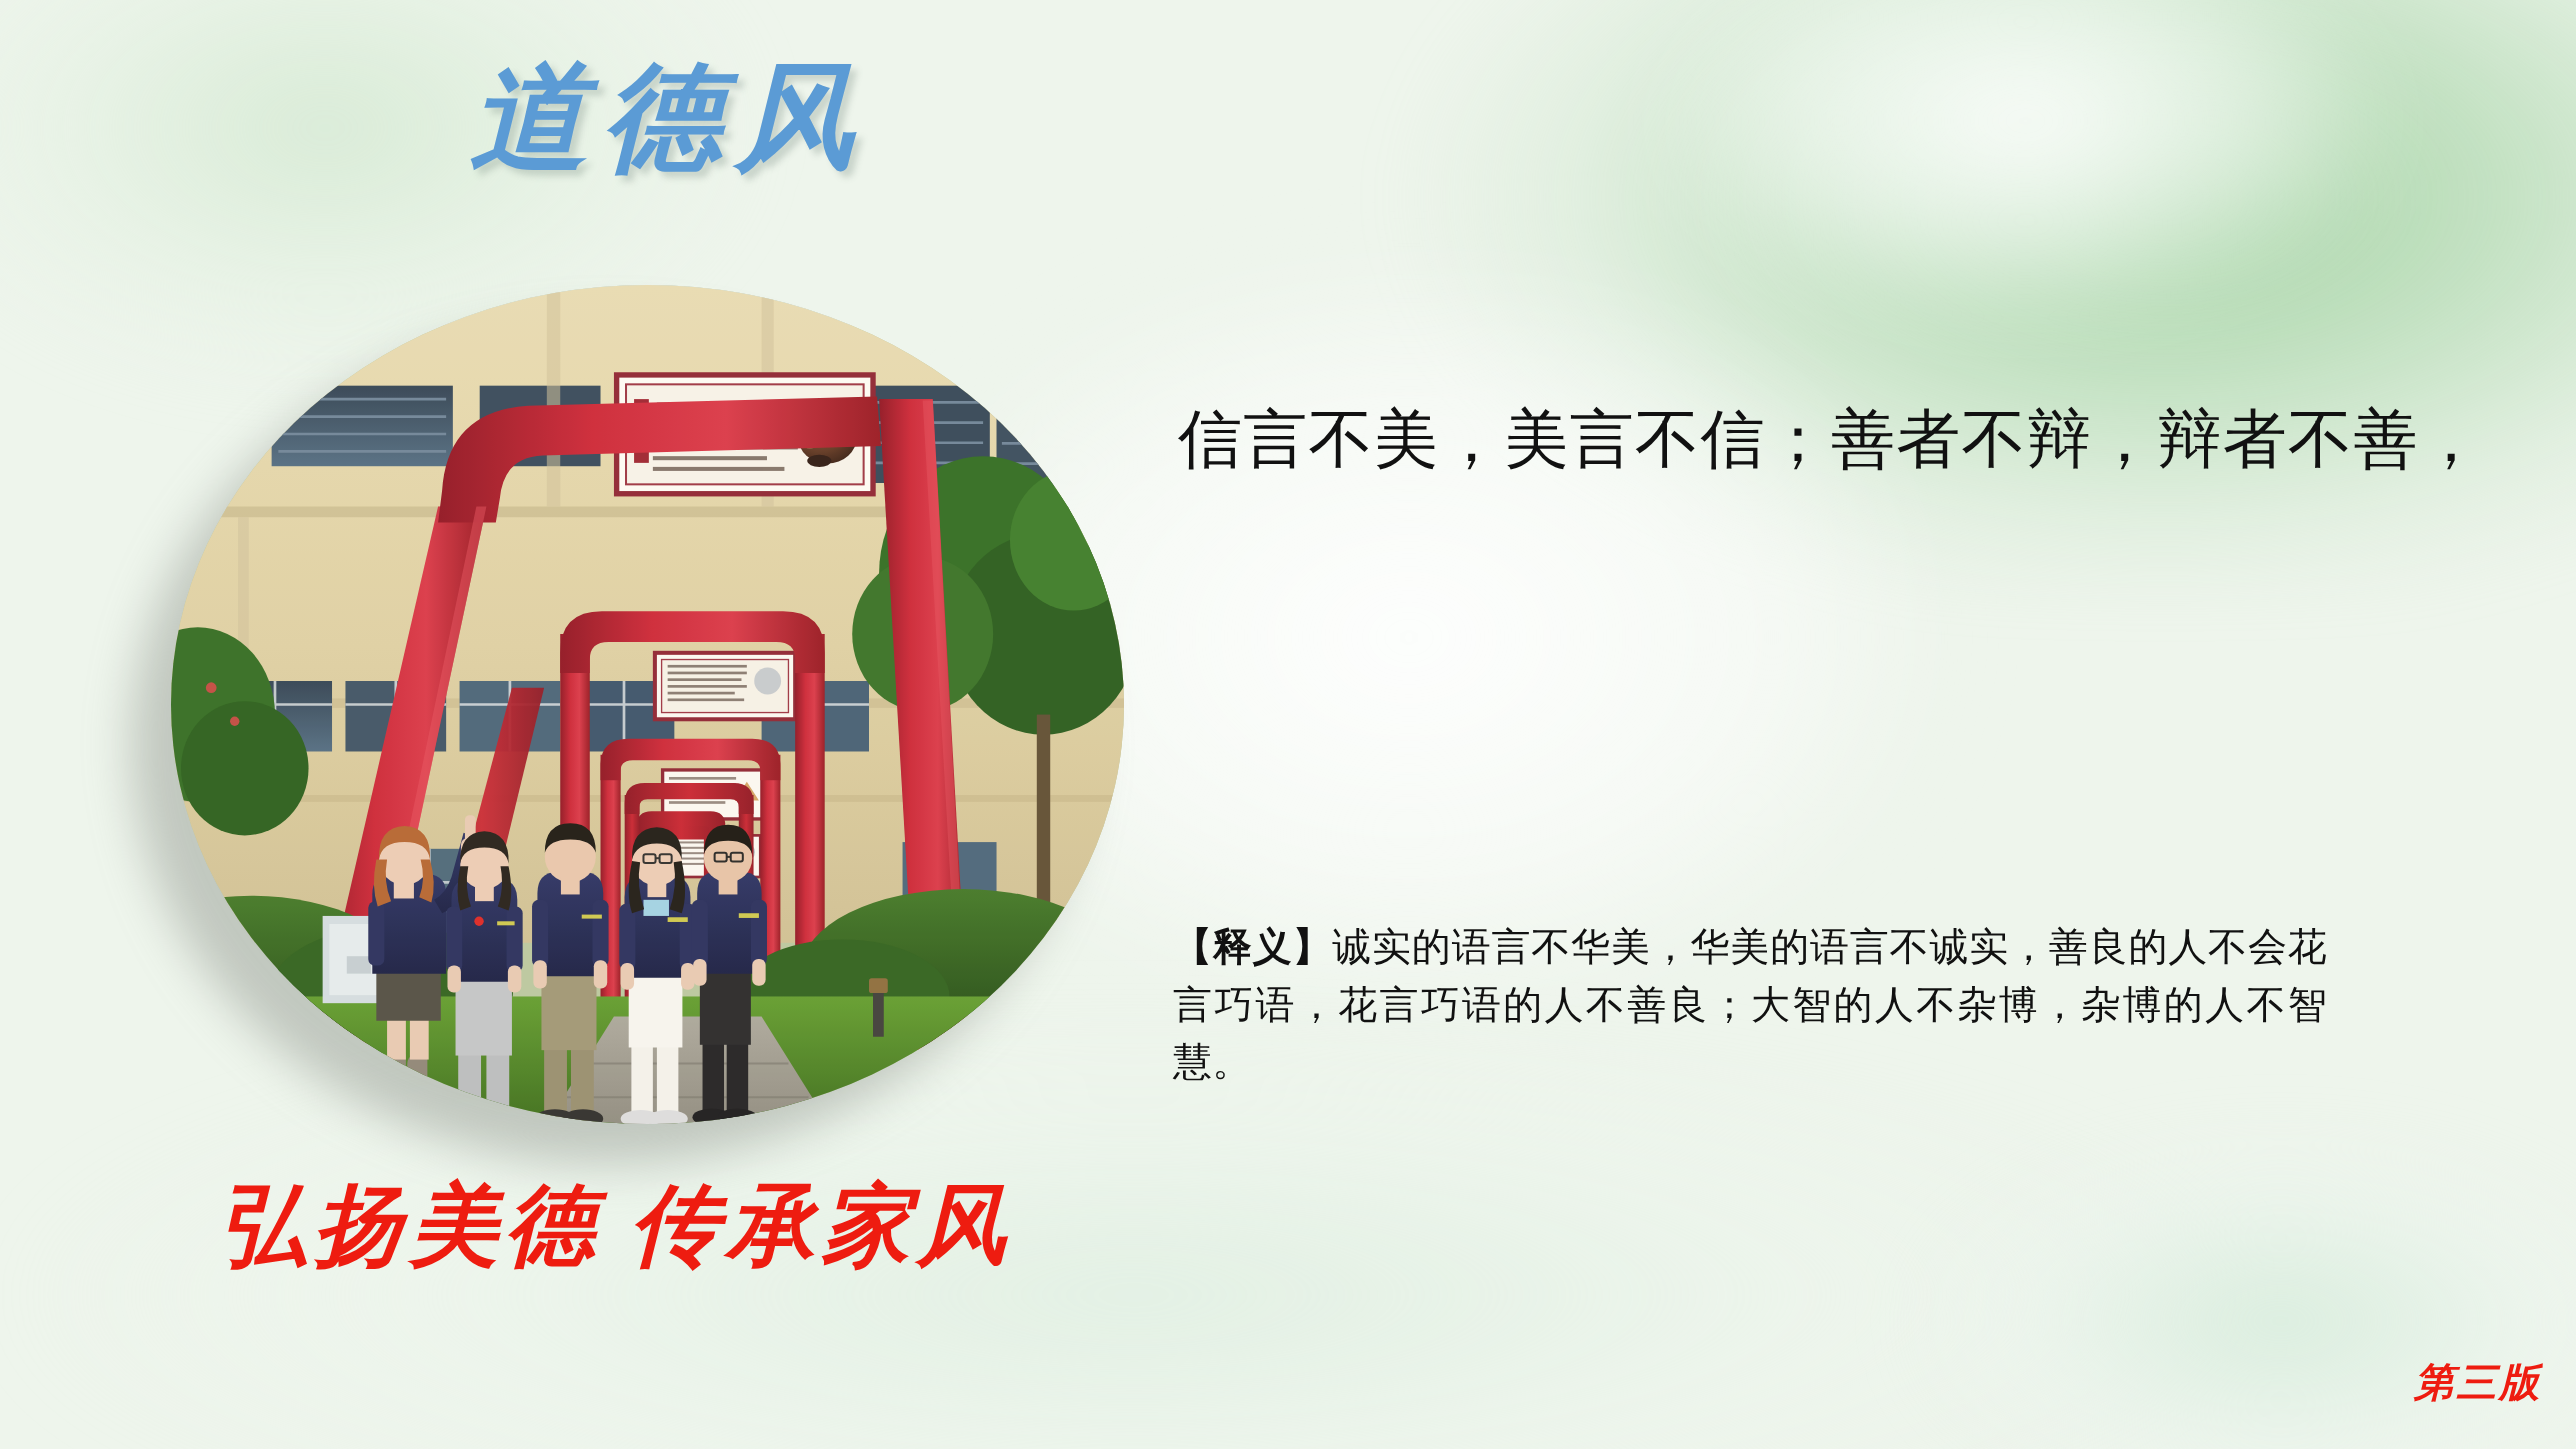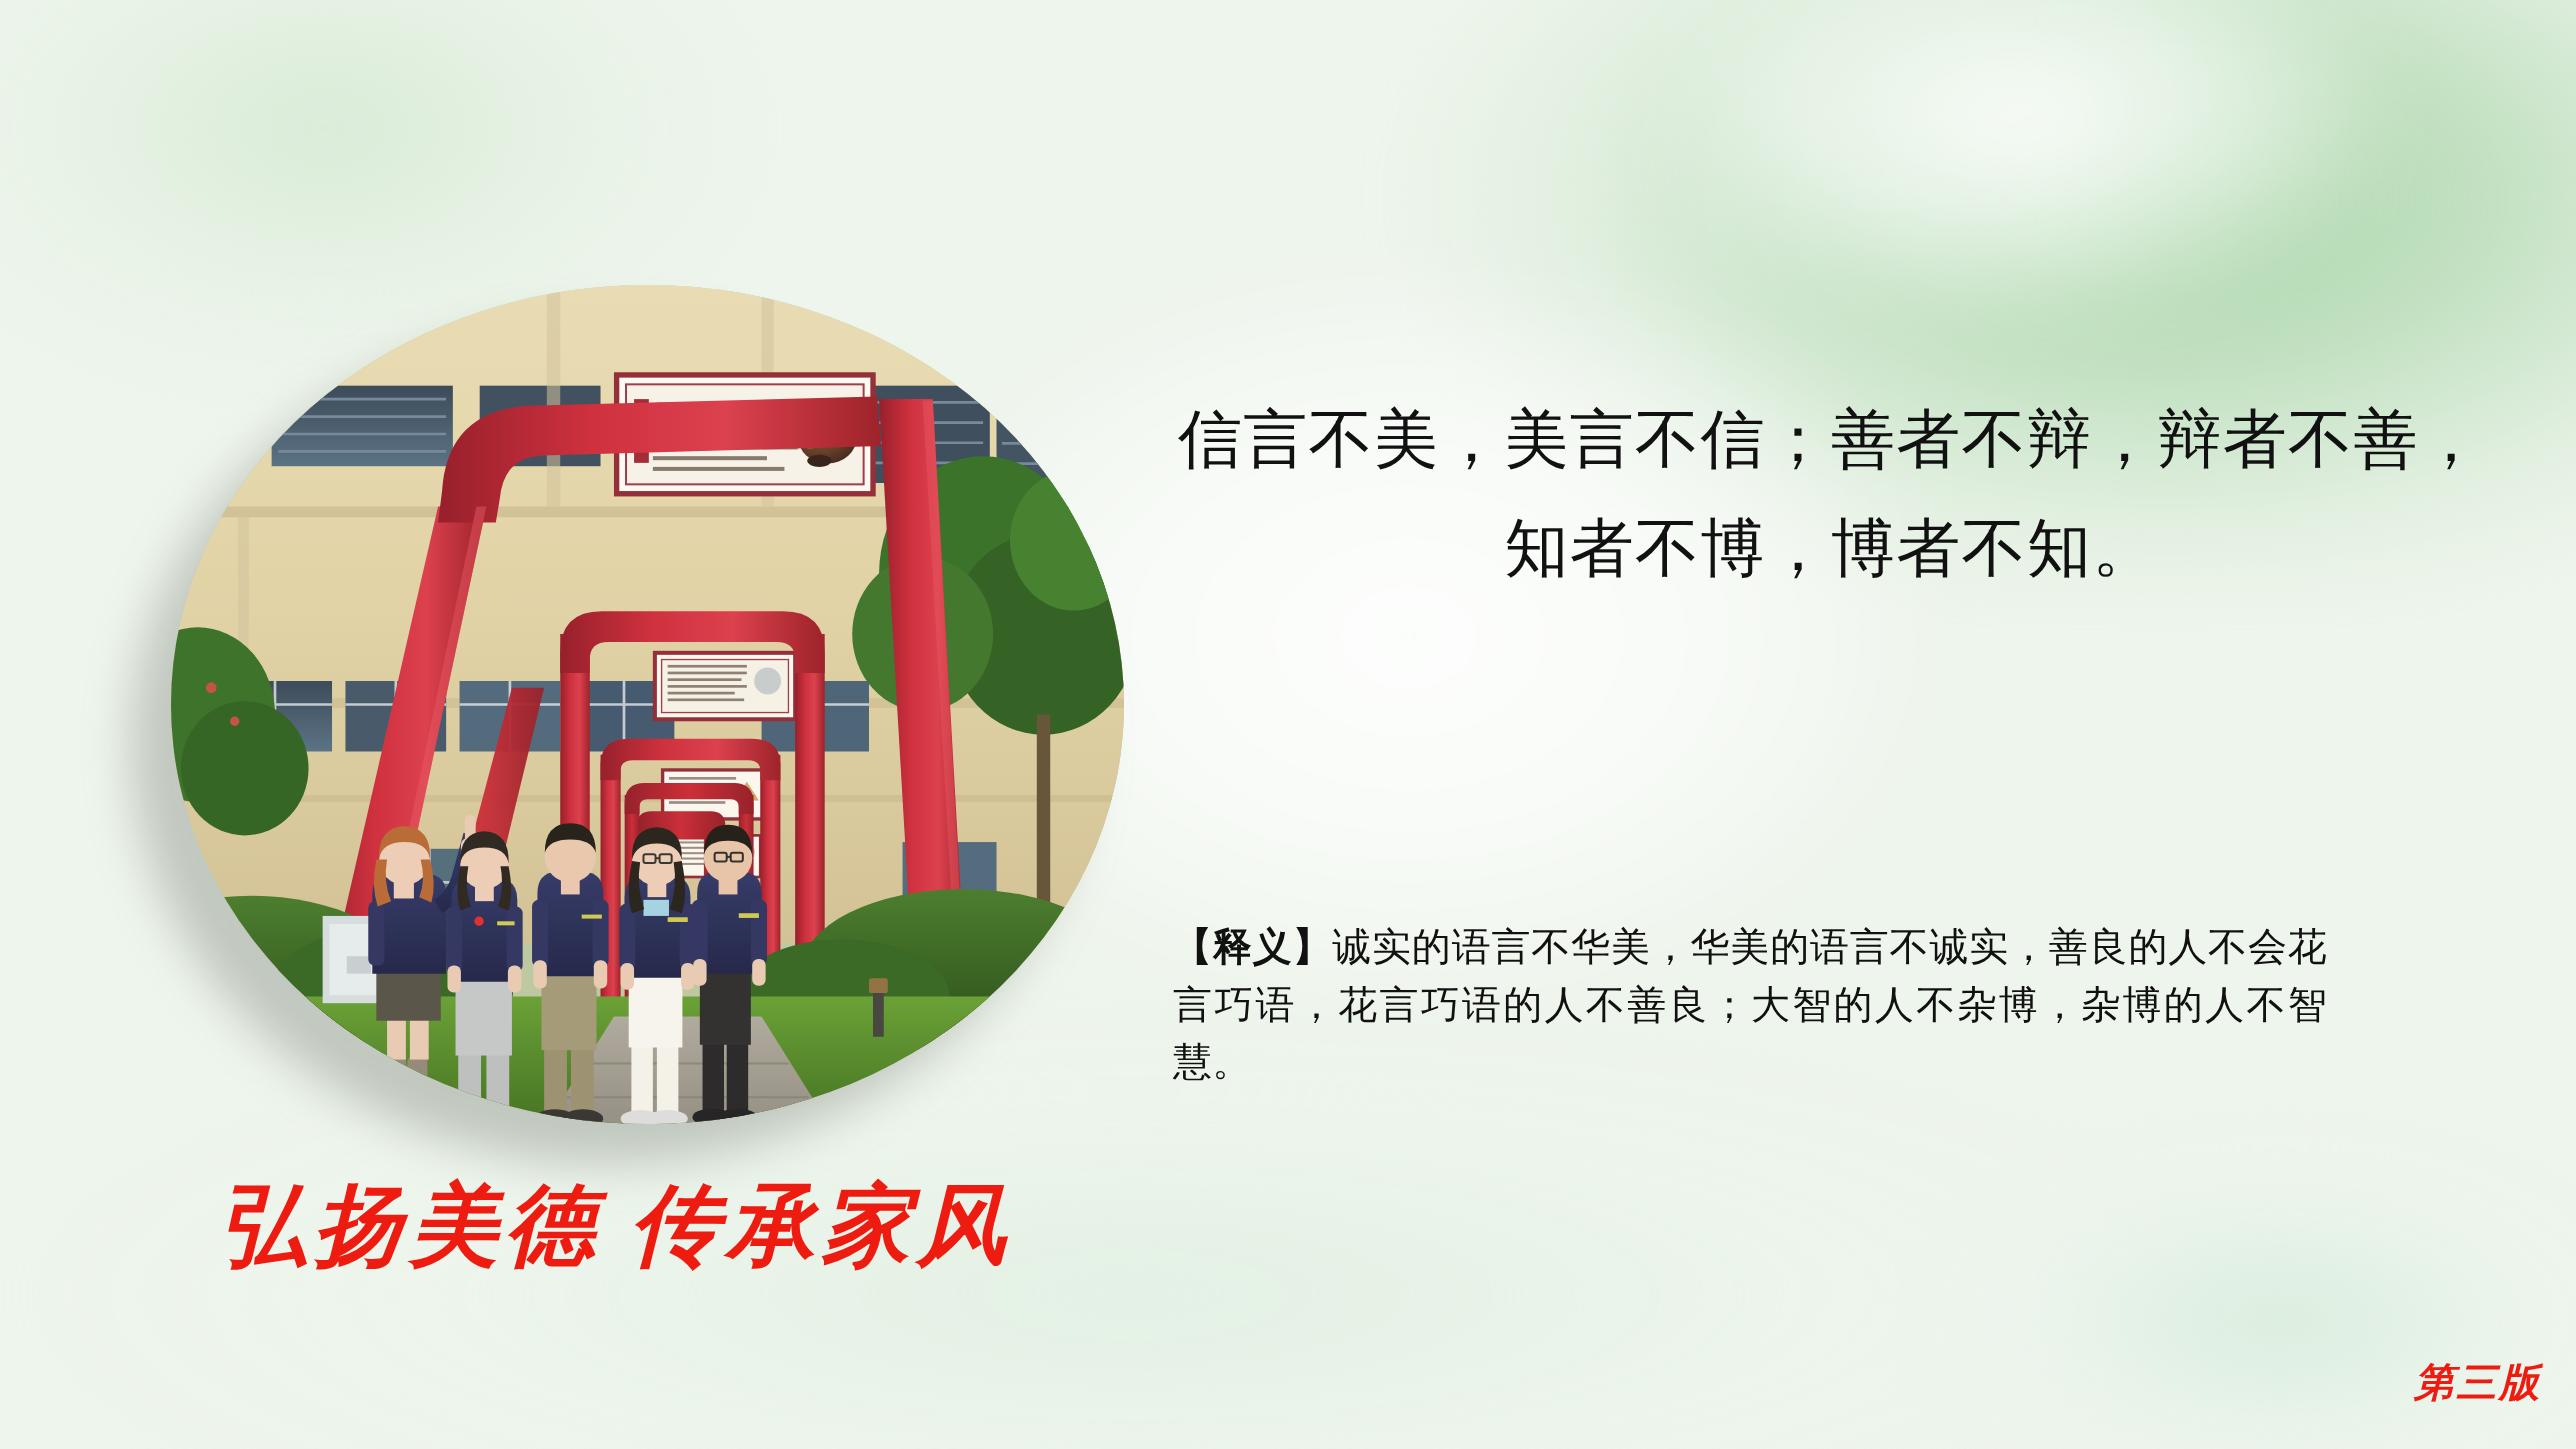--- a/index.html
+++ b/index.html
@@ -192,20 +192,21 @@
 
 <div id="poster">
 
   <div class="wash wash-topleft"></div>
   <div class="wash wash-topright"></div>
   <div class="wash wash-topright2"></div>
   <div class="wash wash-center"></div>
   <div class="wash wash-bottom"></div>
   <div class="wash wash-bottomright"></div>
 
+  <div id="headline">道德风</div>
 
   <div id="photo-wrap">
     <div id="photo-shadow"></div>
     <div id="photo">
       <svg viewBox="0 0 1420 1250" preserveAspectRatio="xMidYMid slice">
         <defs>
           <linearGradient id="bldg" x1="0" y1="0" x2="0" y2="1">
             <stop offset="0%" stop-color="#e8dcb4"></stop>
             <stop offset="55%" stop-color="#ded0a4"></stop>
             <stop offset="100%" stop-color="#cfc094"></stop>
@@ -553,21 +554,20 @@
 
         <rect x="0" y="0" width="1420" height="1250" fill="#ffe9b0" opacity=".08"></rect>
       </svg>
     </div>
   </div>
 
   <div id="slogan">弘扬美德  传承家风</div>
 
   <div id="quote">
     <div>信言不美，美言不信；善者不辩，辩者不善，</div>
-    <div>知者不博，博者不知。</div>
   </div>
 
 
   <div id="explain">
     <span class="explain-tag">【释义】</span><span>诚实的语言不华美，华美的语言不诚实，善良的人不会花言巧语，花言巧语的人不善良；大智的人不杂博，杂博的人不智慧。</span>
   </div>
 
   <div id="page-marker">第三版</div>
 
 </div>

